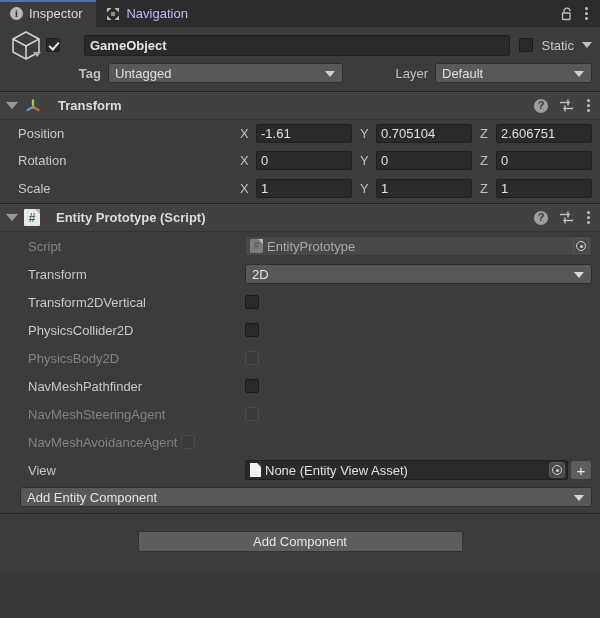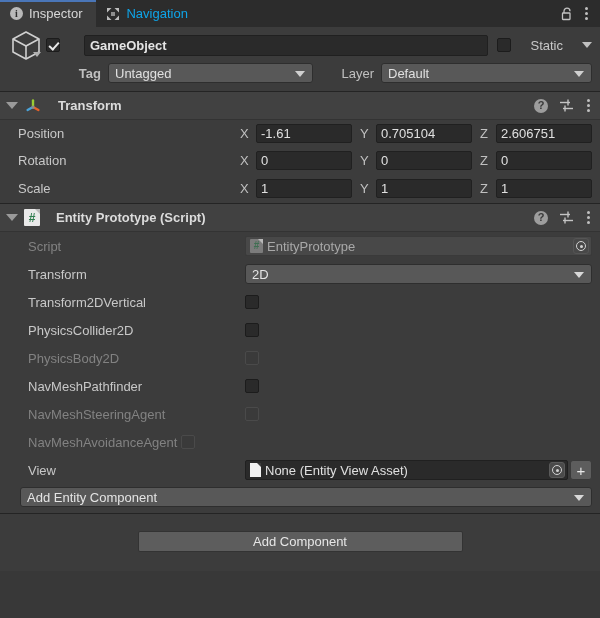--- a/index.html
+++ b/index.html
@@ -19,21 +19,21 @@
     display: flex;
     align-items: stretch;
     position: relative;
   }
   .tab {
     display: flex;
     align-items: center;
     gap: 6px;
     padding: 0 14px 0 10px;
     font-size: 13px;
-    color: #0ea5e9;
+    color: #c4b5fd;
     position: relative;
     cursor: default;
   }
   .tab.active {
     background: #3c3c3c;
     color: #d8d8d8;
   }
   .tab.active::before {
     content: "";
     position: absolute;
@@ -122,21 +122,21 @@
     color: #e4e4e4;
     font-size: 13px;
     font-weight: bold;
     display: flex;
     align-items: center;
     padding: 0 5px;
   }
   .static-grp {
     display: flex;
     align-items: center;
-    gap: 19px;
+    gap: 8px;
     margin-left: 9px;
     padding-right: 2px;
   }
   .static-lbl { font-size: 13px; color: #c8c8c8; }
   .caret {
     width: 0; height: 0;
     border-left: 5px solid transparent;
     border-right: 5px solid transparent;
     border-top: 6px solid #c0c0c0;
   }
@@ -485,25 +485,25 @@
       <span>GameObject</span>
     </div>
     <div class="static-grp">
       <div class="cbx"></div>
       <span class="static-lbl">Static</span>
       <span class="caret"></span>
     </div>
   </div>
   <div class="go-row2">
     <span class="minilabel" style="width:62px;font-weight:bold;">Tag</span>
-    <div class="popup" style="width:205px;">
+    <div class="popup" style="width:235px;">
       <span>Untagged</span>
       <span class="pcaret"></span>
     </div>
-    <span class="minilabel" style="width:68px;">Layer</span>
+    <span class="minilabel" style="width:92px;">Layer</span>
     <div class="popup" style="flex:1;margin-right:2px;">
       <span>Default</span>
       <span class="pcaret"></span>
     </div>
   </div>
 </div>
 
 <div class="comp">
   <div class="comp-head">
     <span class="foldout"></span>

